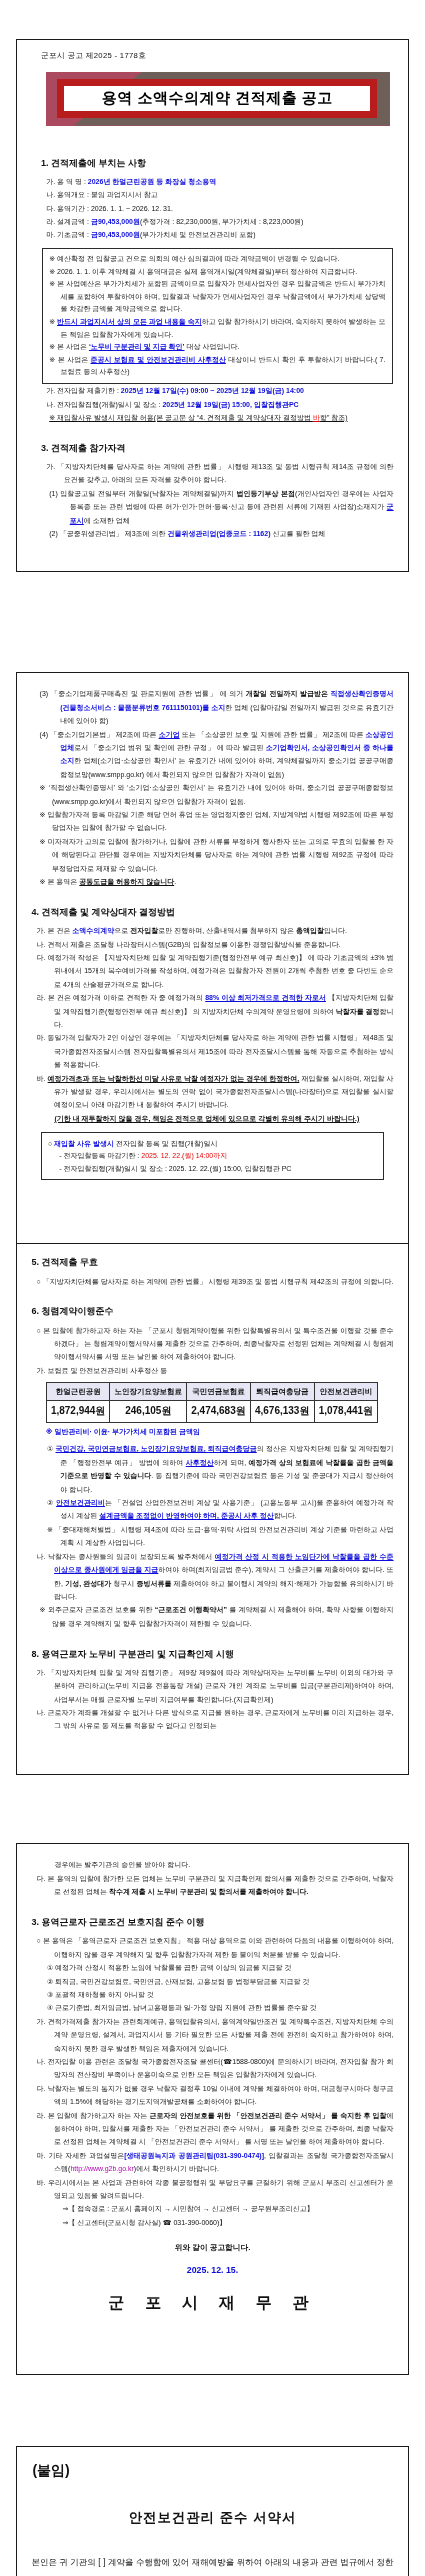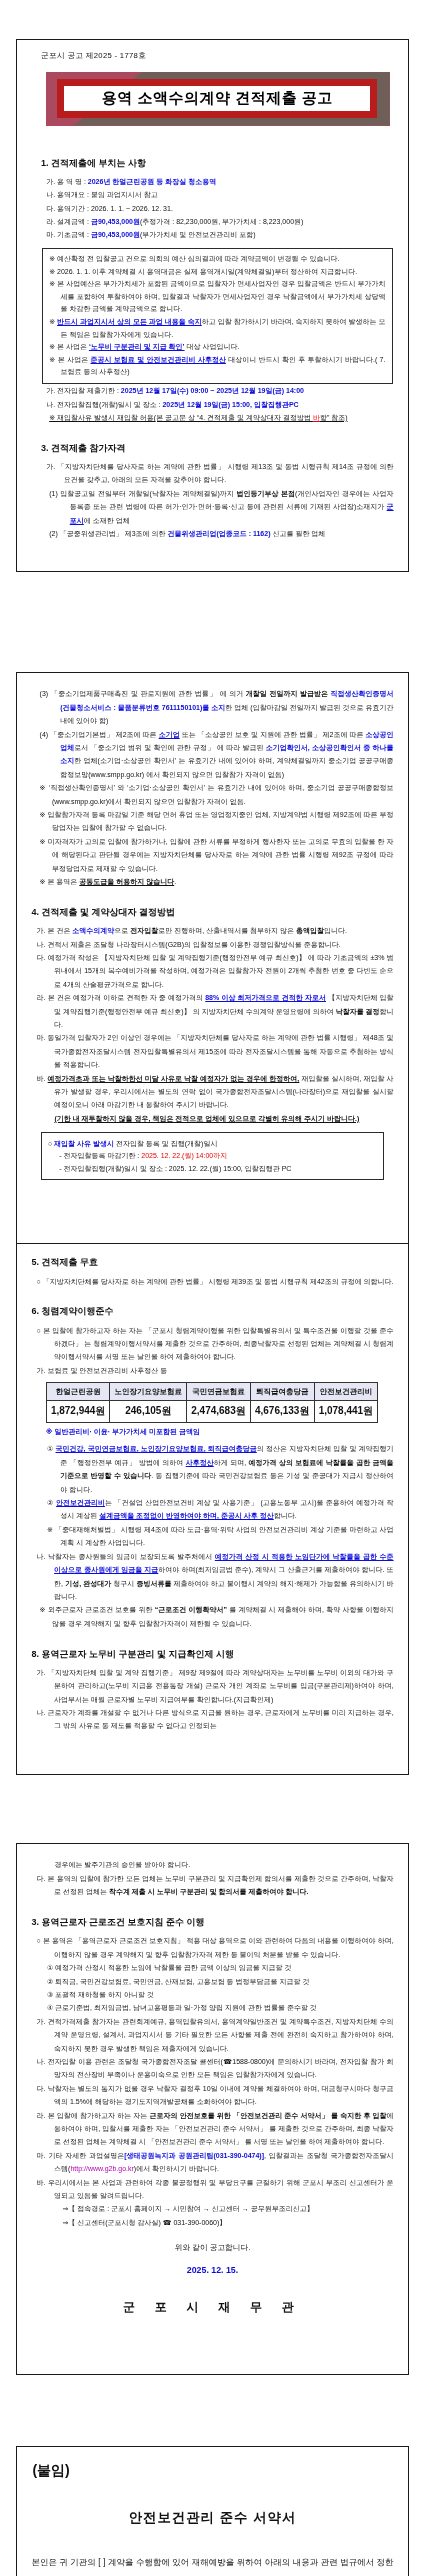--- a/index.html
+++ b/index.html
@@ -43,24 +43,24 @@
   .rdu{color:#e60000;text-decoration:underline;}
   .mg{color:#b300b3;}
 
   
   .tbl{border-collapse:collapse;margin:5.2px 0 2.1px 14.4px;}
   .tbl th{background:#e6e6f4;border:1px solid #333;font-size:7.5px;font-weight:700;
       padding:3.1px 4.1px;white-space:nowrap;}
   .tbl td{border:1px solid #333;font-size:10px;font-weight:700;text-align:center;
       padding:3.6px 4.1px;white-space:nowrap;}
 
-  .center{text-align:center;}
+  .center{text-align:center;font-weight:bold;}
   .closep{font-size:7.7px;margin-top:13.4px;}
   .closedate{font-size:8.8px;margin-top:12.4px;font-weight:700;}
-  .sign{font-size:12px;font-weight:700;letter-spacing:8.2px;margin-top:24px;}
+  .sign{font-size:16px;font-weight:700;letter-spacing:8.2px;margin-top:18px;}
 
   
   .atttag{font-size:14px;font-weight:700;margin:5.2px 0 0 1px;}
   .atttitle{font-size:13.4px;font-weight:700;text-align:center;margin-top:29px;letter-spacing:1px;}
   .attp{font-size:8.5px;line-height:17.5px;text-align:justify;margin-top:27px;}
 </style>
 </head>
 <body>
 
 <div class="sheet">

